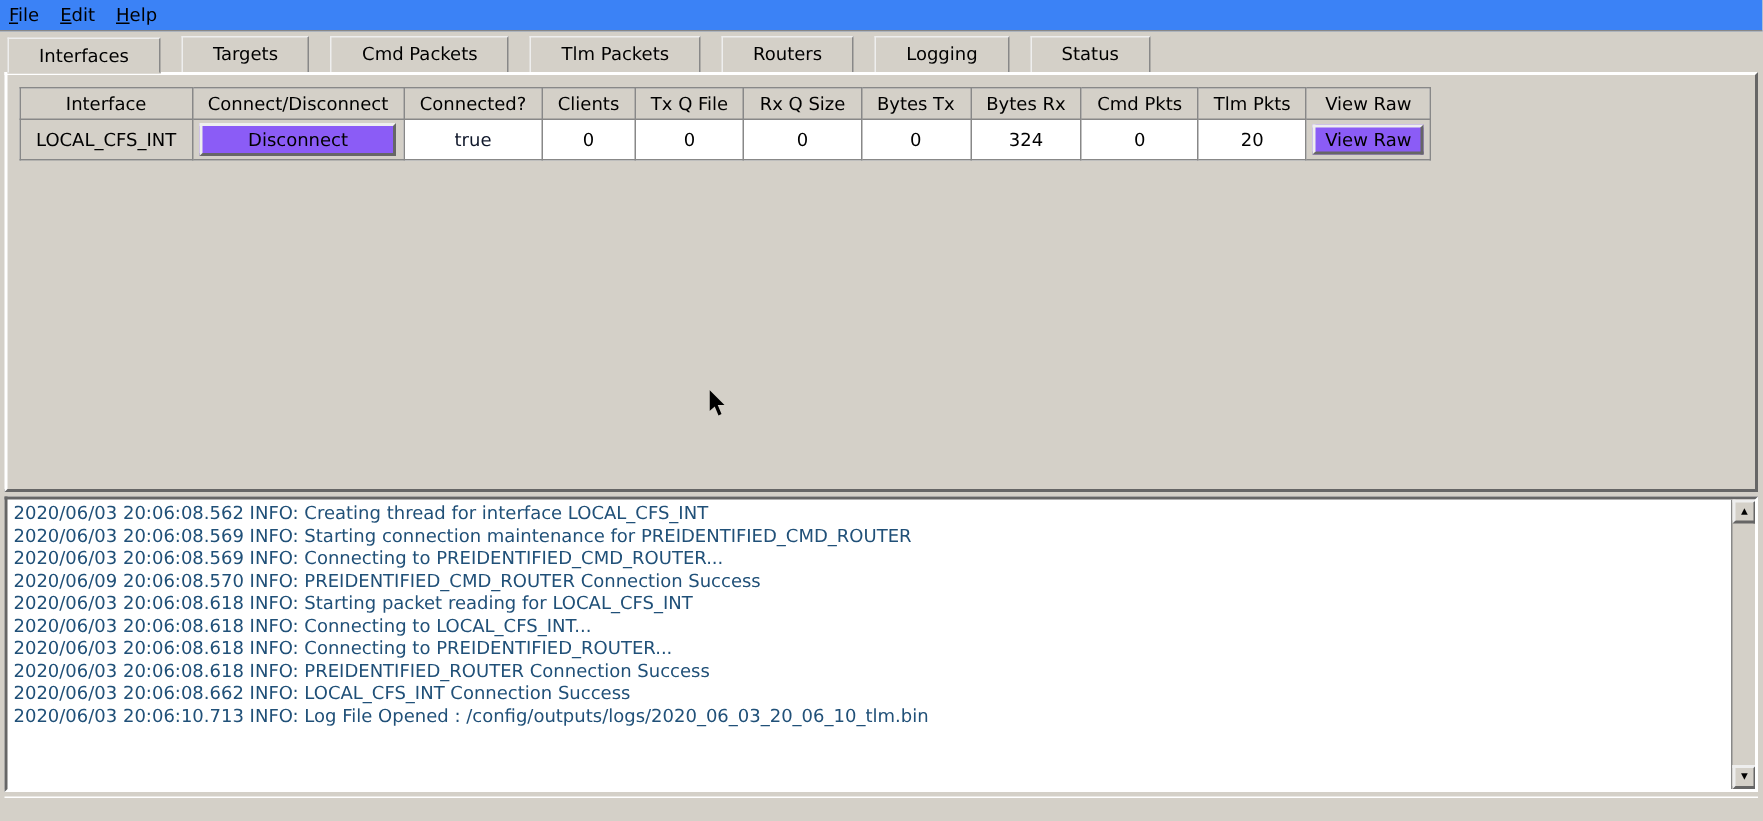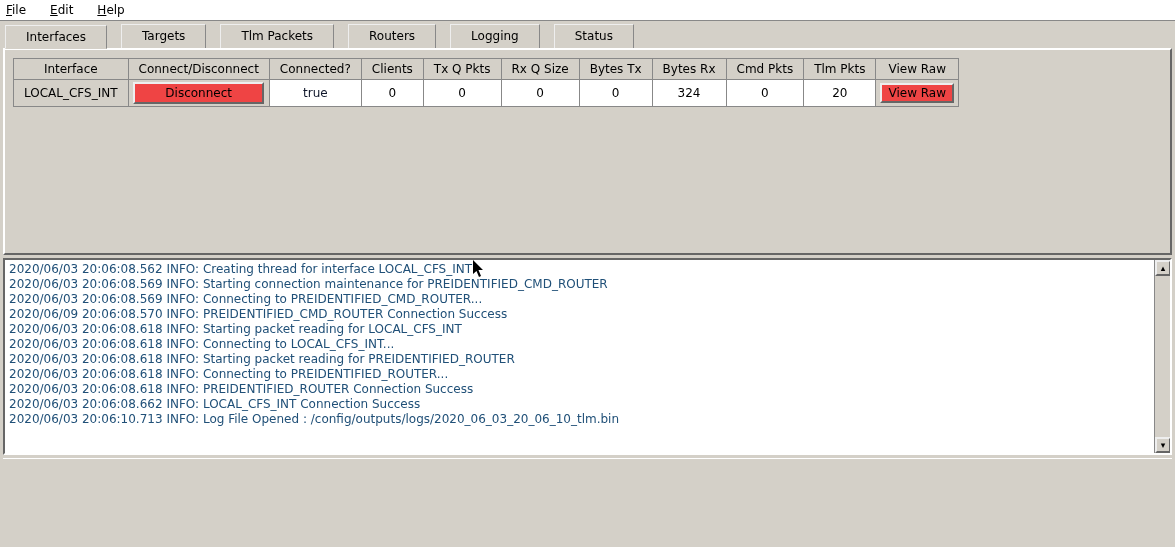--- a/index.html
+++ b/index.html
@@ -7,23 +7,23 @@
   font-family: "DejaVu Sans", Arial, sans-serif;
   font-size: 12px;
   background: #d4d0c8;
   width: 1175px;
   height: 547px;
   overflow: hidden;
   position: relative;
 }
 .menubar {
   display: flex;
-  background: #ffffff;
+  background: #3b82f6;
   padding: 2px 4px;
-  gap: 20px;
+  gap: 10px;
   border-bottom: 1px solid #888;
   text-align: center;
 }
 .menubar .menu-item {
   cursor: pointer;
   padding: 1px 2px;
 }
 .menubar .menu-item .ul { text-decoration: underline; }
 .tabbar {
   display: flex;
@@ -43,21 +43,21 @@
 .tab.active {
   background: #d4d0c8;
   border-bottom: 1px solid #d4d0c8;
   position: relative;
   top: 1px;
 }
 .main-panel {
   border: 2px solid;
   border-color: #fff #666 #666 #fff;
   margin: 0 3px;
-  height: 207px;
+  height: 280px;
   padding: 8px;
   background: #d4d0c8;
 }
 table.interfaces {
   border-collapse: collapse;
   background: #fff;
 }
 table.interfaces th, table.interfaces td {
   border: 1px solid #888;
   padding: 3px 10px;
@@ -66,21 +66,21 @@
   background: #fff;
 }
 table.interfaces th {
   background: #d4d0c8;
 }
 .btn {
   display: inline-block;
   padding: 2px 30px;
   border: 2px solid;
   border-color: #eee #666 #666 #eee;
-  background: #ef4444;
+  background: #8b5cf6;
   cursor: pointer;
   font-family: inherit;
   font-size: 12px;
 }
 .btn-small { padding: 1px 6px; }
 .connected-true { color: #0f172a; }
 .log-panel {
   border: 2px solid;
   border-color: #666 #fff #fff #666;
   margin: 3px 3px 3px 3px;
@@ -133,35 +133,36 @@
 
 <div class="menubar">
   <span class="menu-item"><span class="ul">F</span><span>ile</span></span>
   <span class="menu-item"><span class="ul">E</span><span>dit</span></span>
   <span class="menu-item"><span class="ul">H</span><span>elp</span></span>
 </div>
 
 <div class="tabbar">
   <div class="tab active">Interfaces</div>
   <div class="tab">Targets</div>
+  <div class="tab">Cmd Packets</div>
   <div class="tab">Tlm Packets</div>
   <div class="tab">Routers</div>
   <div class="tab">Logging</div>
   <div class="tab">Status</div>
 </div>
 
 <div class="main-panel">
   <table class="interfaces">
     <thead>
       <tr>
         <th>Interface</th>
         <th>Connect/Disconnect</th>
         <th>Connected?</th>
         <th>Clients</th>
-        <th>Tx Q Pkts</th>
+        <th>Tx Q File</th>
         <th>Rx Q Size</th>
         <th>Bytes Tx</th>
         <th>Bytes Rx</th>
         <th>Cmd Pkts</th>
         <th>Tlm Pkts</th>
         <th>View Raw</th>
       </tr>
     </thead>
     <tbody>
       <tr>
@@ -182,21 +183,20 @@
 </div>
 
 <div class="log-panel">
   <div class="log-content" id="log-content">
       <div class="log-line">2020/06/03 20:06:08.562  INFO: Creating thread for interface LOCAL_CFS_INT</div>
       <div class="log-line">2020/06/03 20:06:08.569  INFO: Starting connection maintenance for PREIDENTIFIED_CMD_ROUTER</div>
       <div class="log-line">2020/06/03 20:06:08.569  INFO: Connecting to PREIDENTIFIED_CMD_ROUTER...</div>
       <div class="log-line">2020/06/09 20:06:08.570  INFO: PREIDENTIFIED_CMD_ROUTER Connection Success</div>
       <div class="log-line">2020/06/03 20:06:08.618  INFO: Starting packet reading for LOCAL_CFS_INT</div>
       <div class="log-line">2020/06/03 20:06:08.618  INFO: Connecting to LOCAL_CFS_INT...</div>
-      <div class="log-line">2020/06/03 20:06:08.618  INFO: Starting packet reading for PREIDENTIFIED_ROUTER</div>
       <div class="log-line">2020/06/03 20:06:08.618  INFO: Connecting to PREIDENTIFIED_ROUTER...</div>
       <div class="log-line">2020/06/03 20:06:08.618  INFO: PREIDENTIFIED_ROUTER Connection Success</div>
       <div class="log-line">2020/06/03 20:06:08.662  INFO: LOCAL_CFS_INT Connection Success</div>
       <div class="log-line">2020/06/03 20:06:10.713  INFO: Log File Opened : /config/outputs/logs/2020_06_03_20_06_10_tlm.bin</div>
     </div>
   <div class="log-scroll">
     <div class="arrow up">▴</div>
     <div class="arrow down">▾</div>
   </div>
 </div>

